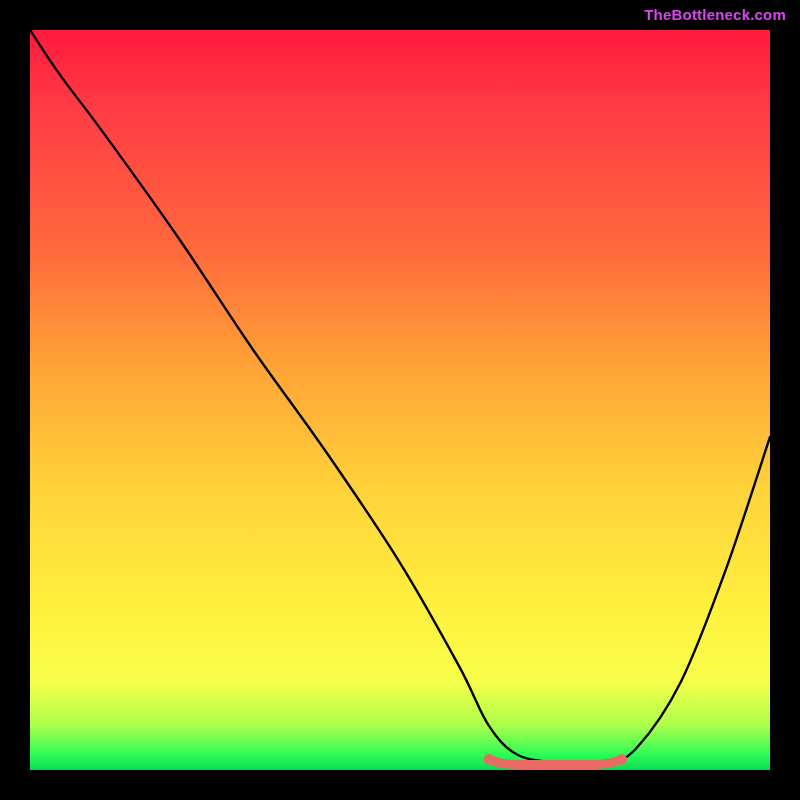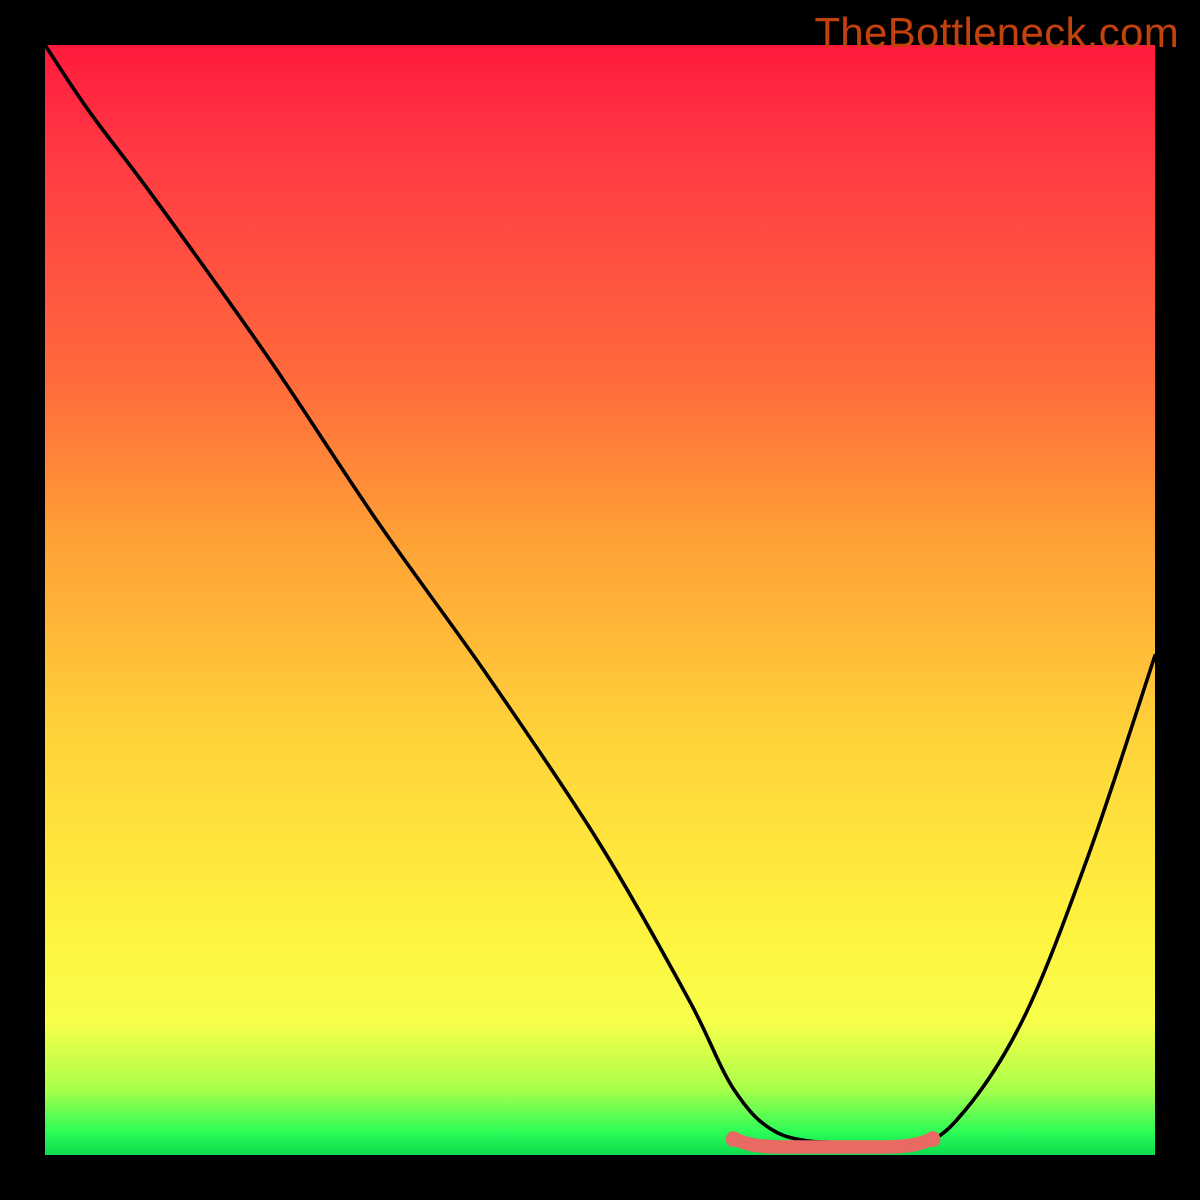--- a/index.html
+++ b/index.html
@@ -44,23 +44,23 @@
     left: 0;
     top: 0;
     width: 740px;
     height: 740px;
     pointer-events: none;
   }
   .watermark {
     position: absolute;
     top: 6px;
     right: 14px;
-    color: #c2410c;
-    font-size: 28px;
-    font-weight: 400;
+    color: #d946ef;
+    font-size: 15px;
+    font-weight: 700;
     letter-spacing: 0.2px;
   }
 </style>
 </head>
 <body>
 
 <div class="frame">
   <div class="plot"></div>
   <svg class="curve" viewBox="0 0 740 740" preserveAspectRatio="none">
     <path id="curve-path" fill="none" stroke="#000" stroke-width="2.4" stroke-linejoin="round" stroke-linecap="round" d="M 0 0 C 4.933333333333334 7.4000000000000155, 17.266666666666666 27.13333333333342, 29.6 44.40000000000009 C 41.93333333333334 61.66666666666676, 54.266666666666666 76.4666666666667, 74 103.60000000000002 C 93.73333333333333 130.73333333333335, 123.33333333333333 171.43333333333337, 148 207.20000000000005 C 172.66666666666666 242.96666666666673, 197.33333333333334 282.4333333333334, 222 318.20000000000005 C 246.66666666666666 353.9666666666667, 271.3333333333333 386.03333333333336, 296 421.8 C 320.6666666666667 457.56666666666666, 347.8 497.0333333333333, 370 532.8 C 392.2 568.5666666666666, 414.4 609.2666666666667, 429.2 636.4 C 444 663.5333333333333, 448.93333333333334 680.8, 458.8 695.6 C 468.6666666666667 710.4000000000001, 476.0666666666667 719.0333333333334, 488.40000000000003 725.2 C 500.73333333333335 731.3666666666667, 518 731.3666666666667, 532.8 732.6 C 547.5999999999999 733.8333333333334, 564.8666666666667 735.0666666666667, 577.2 732.6 C 589.5333333333334 730.1333333333333, 594.4666666666666 731.3666666666666, 606.8 717.8 C 619.1333333333333 704.2333333333333, 636.4000000000001 680.8000000000001, 651.2 651.2 C 666 621.6, 680.8 580.9000000000001, 695.5999999999999 540.2 C 710.3999999999999 499.50000000000006, 732.6 429.2, 740 407"></path>

